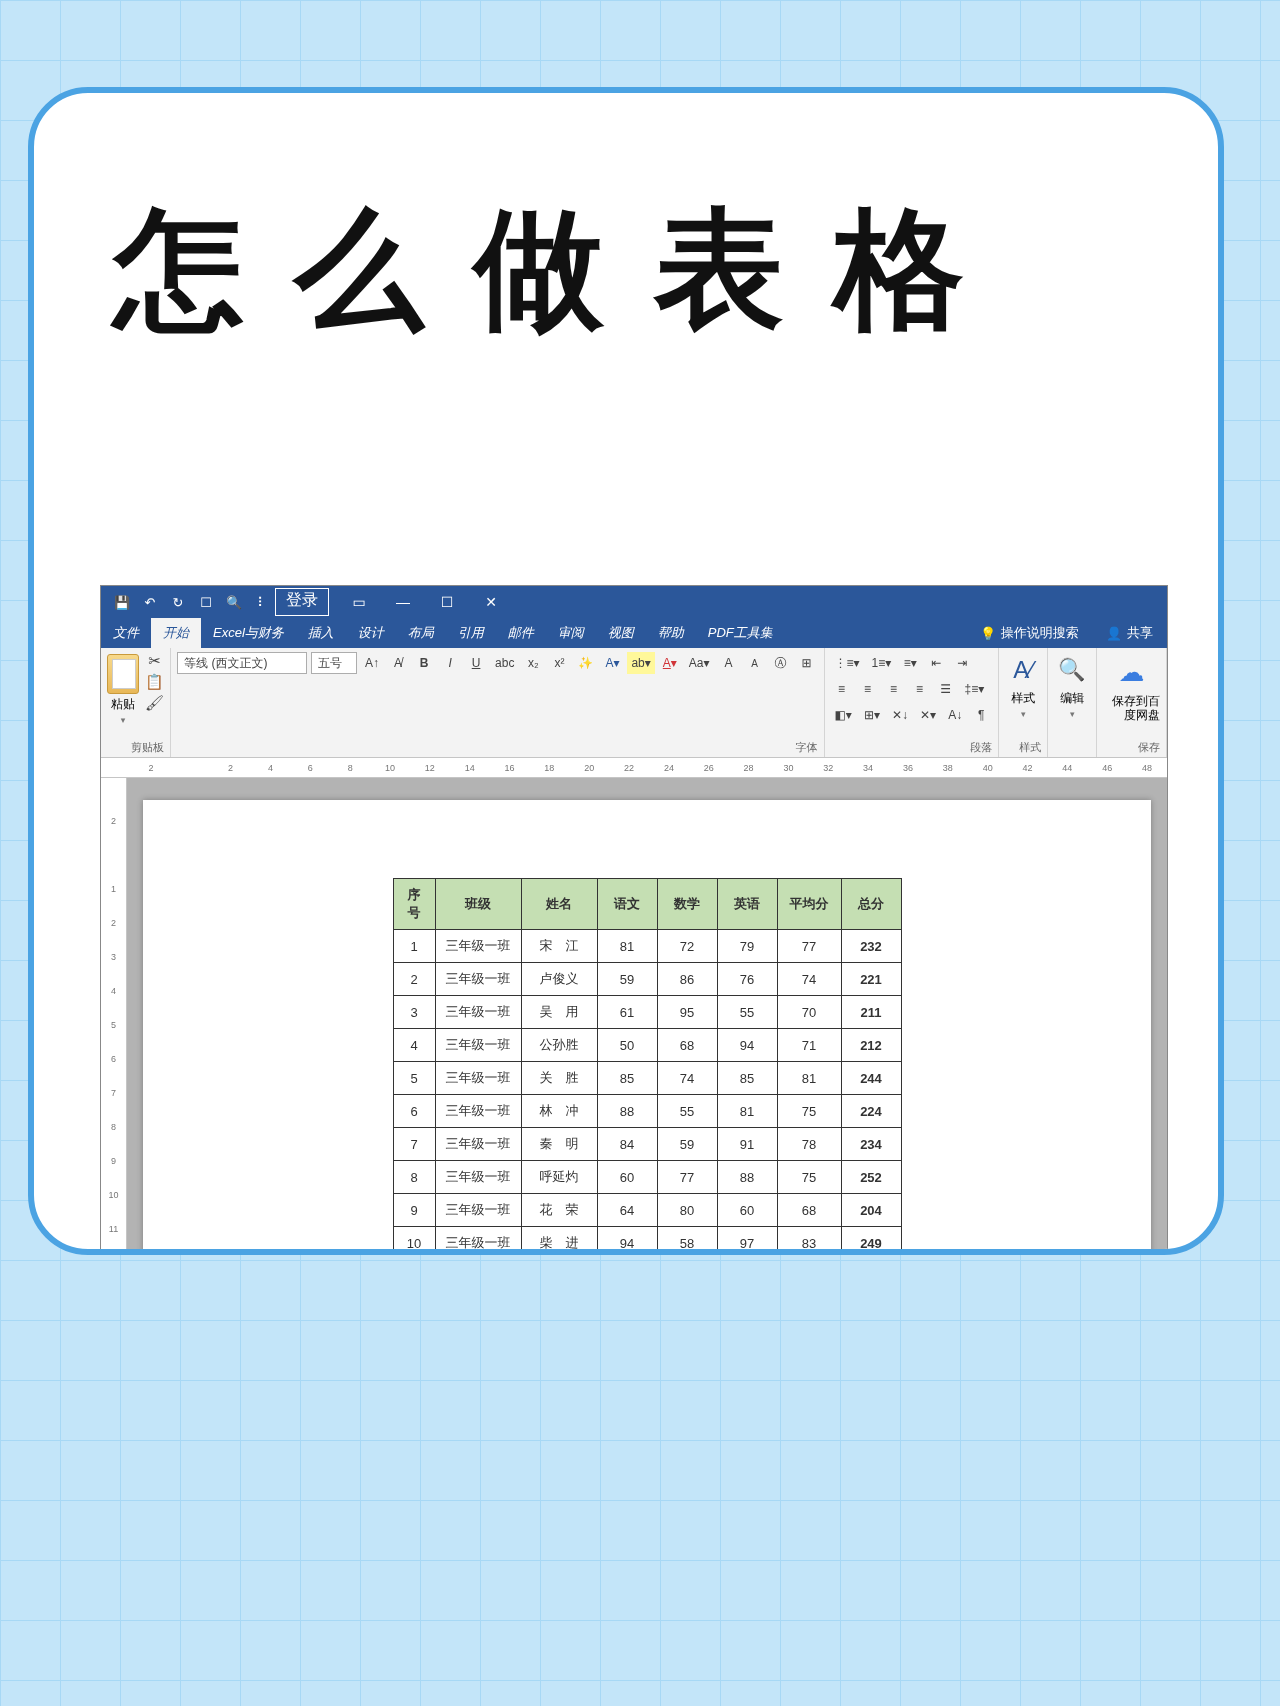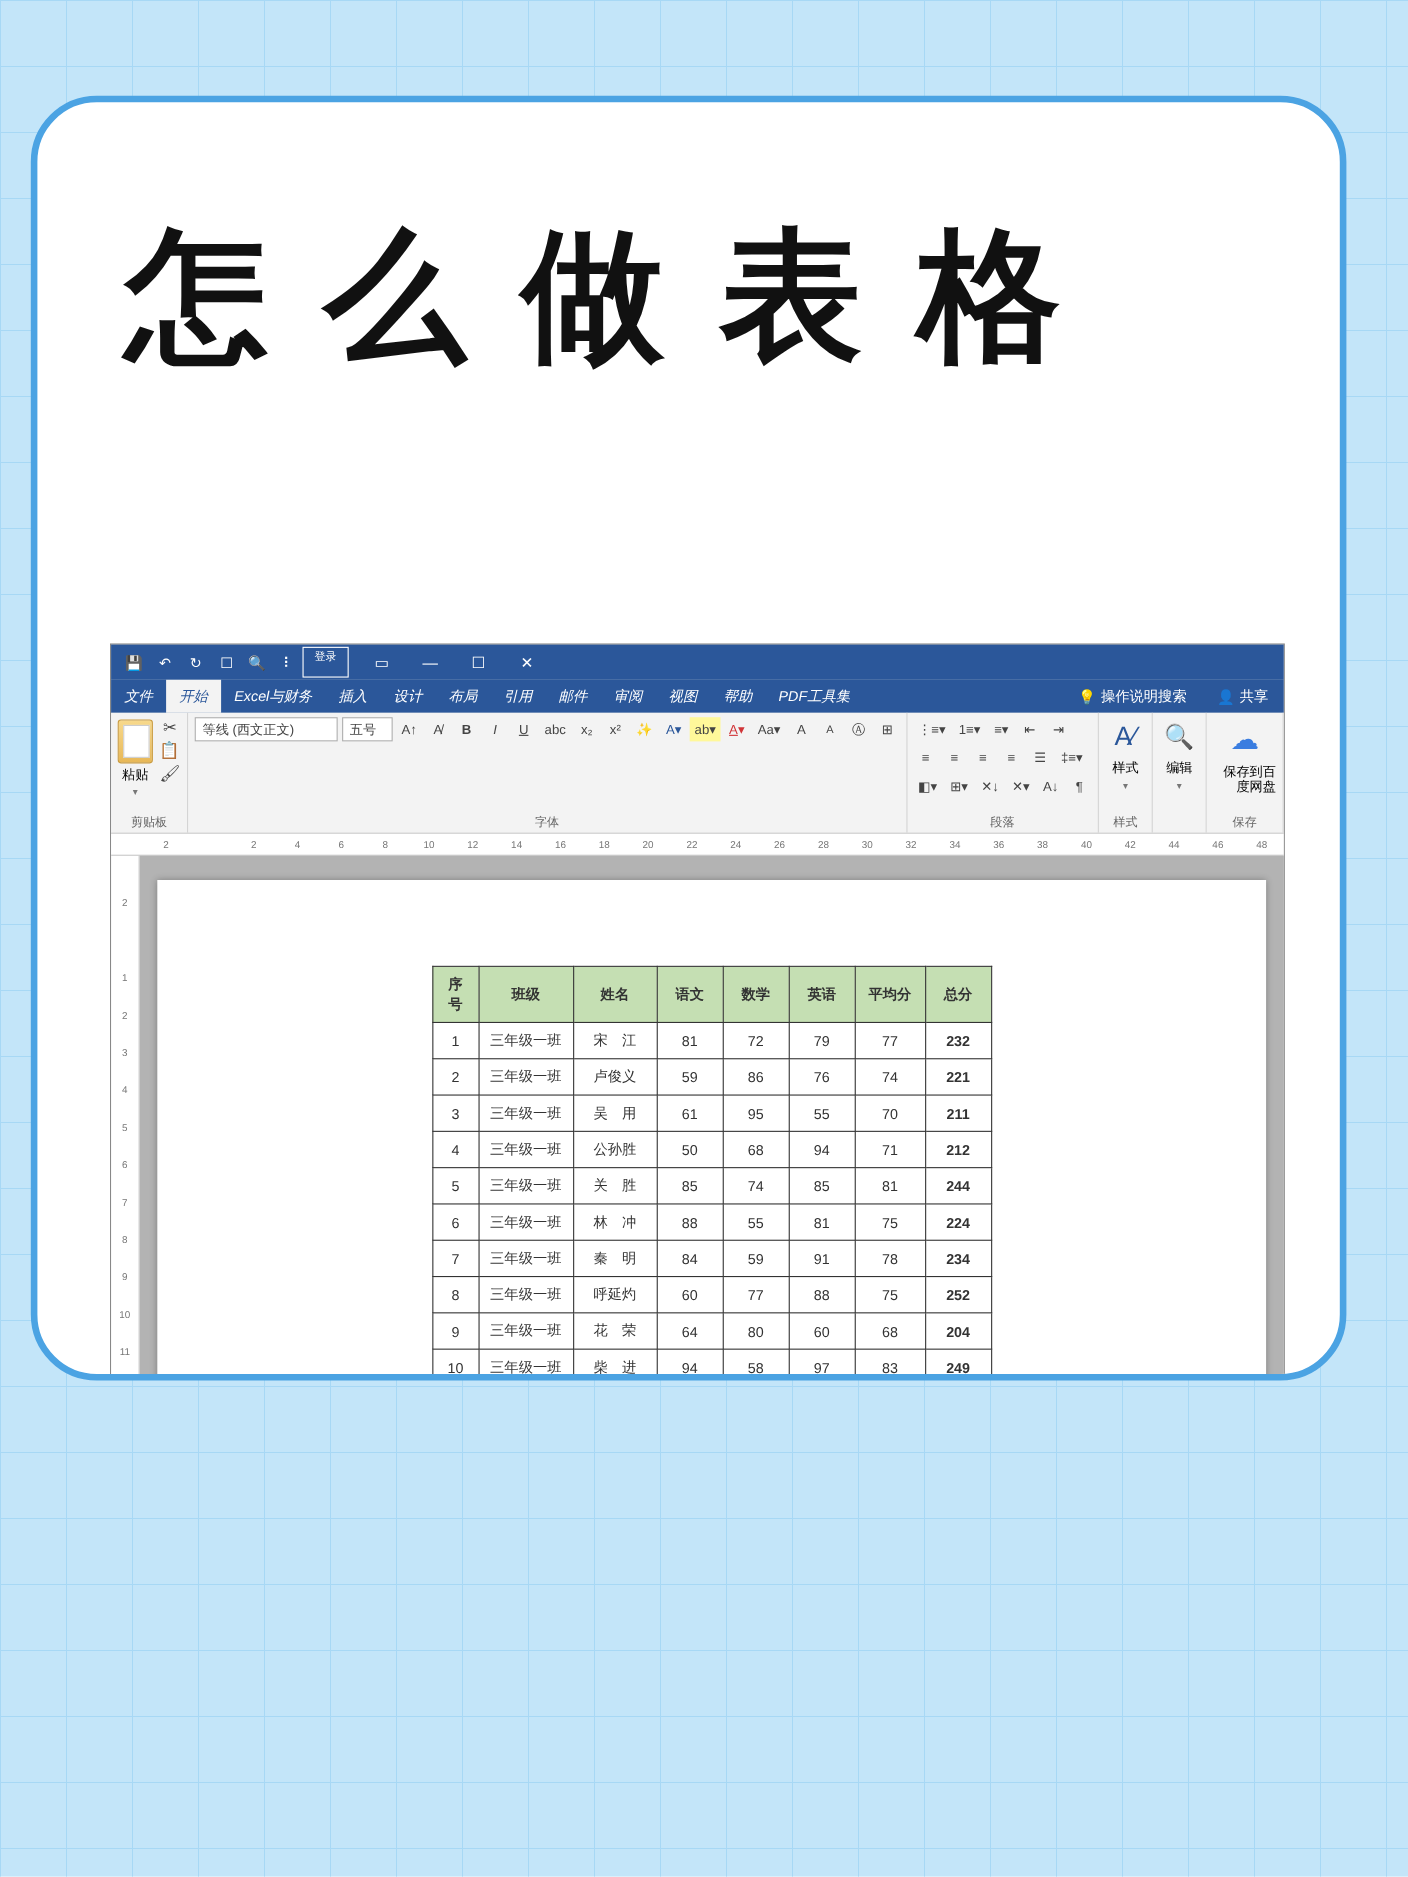--- a/index.html
+++ b/index.html
@@ -51,21 +51,21 @@
   color: #fff;
 }
 .qat { display: flex; align-items: center; gap: 2px; padding-left: 8px; }
 .qat-btn {
   width: 26px; height: 24px;
   display: flex; align-items: center; justify-content: center;
   color: #fff; font-size: 13px;
 }
 .title-text { flex: 1; text-align: center; font-size: 13px; }
 .win-btns { display: flex; }
-.login-btn { border: 1px solid #fff; padding: 1px 10px; margin-right: 8px; font-size: 10px; }
+.login-btn { border: 1px solid #fff; padding: 1px 10px; margin-right: 8px; font-size: 16px; }
 .win-btn { width: 44px; height: 28px; display: flex; align-items: center; justify-content: center; font-size: 14px; }
 .ribbon-tabs {
   height: 30px;
   background: #2b579a;
   display: flex;
   align-items: stretch;
   color: #fff;
 }
 .rtab {
   padding: 0 12px;
@@ -81,21 +81,21 @@
   background: #f3f3f3;
   border-bottom: 1px solid #c5c5c5;
   display: flex;
 }
 .rgroup {
   border-right: 1px solid #d4d4d4;
   display: flex; flex-direction: column;
   padding: 4px 6px 0 6px;
 }
 .rgroup-body { flex: 1; display: flex; align-items: flex-start; gap: 6px; }
-.rgroup-label { text-align: center; font-size: 11px; color: #666; padding: 2px 0; }
+.rgroup-label { text-align: right; font-size: 11px; color: #666; padding: 2px 0; }
 .clipboard-icon {
   width: 32px; height: 40px;
   background: linear-gradient(#f7d98c, #e8b858);
   border: 1px solid #c99a3c;
   border-radius: 3px;
   position: relative;
   margin-top: 2px;
 }
 .clipboard-icon::before {
   content: ""; position: absolute; left: 4px; top: 4px; width: 22px; height: 28px;

